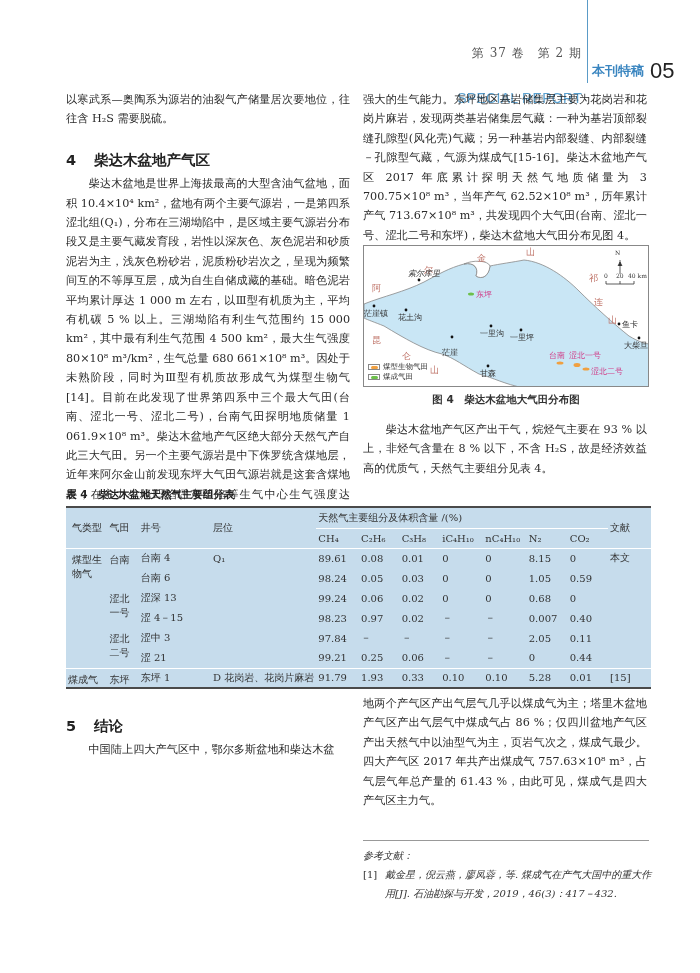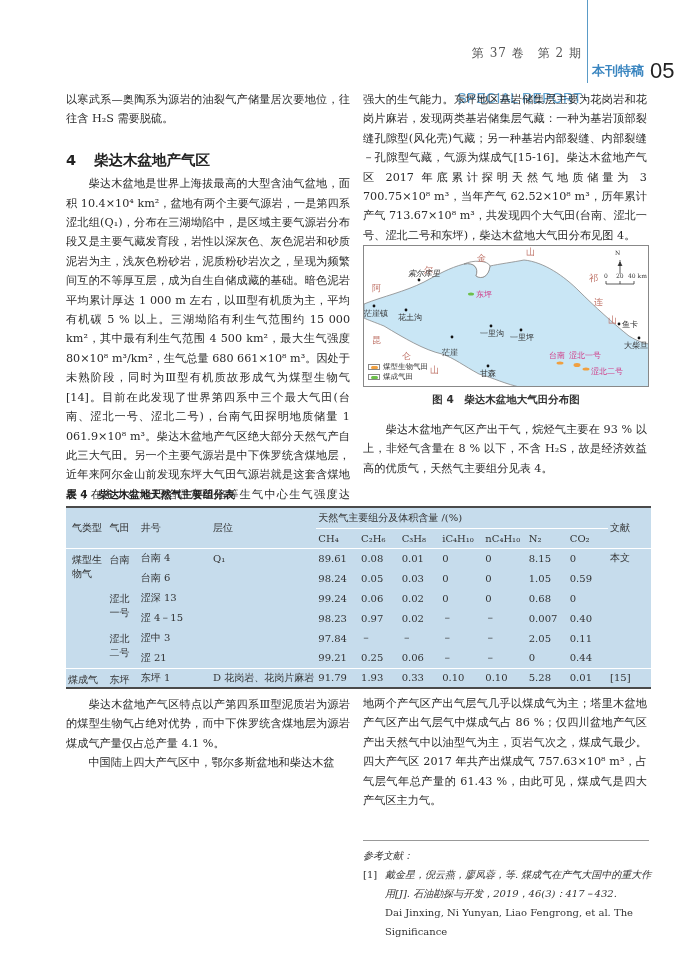--- a/index.html
+++ b/index.html
@@ -268,31 +268,32 @@
           <td>0.10</td>
           <td>5.28</td>
           <td>0.01</td>
           <td>[15]</td>
         </tr>
       </tbody>
   </table>
 </div>
 
 <div class="col left-bottom">
-  <p>柴达木盆地产气区特点以产第四系Ⅲ型泥质岩为源岩的煤型生物气占绝对优势，而中下侏罗统含煤地层为源岩煤成气产量仅占总产量 4.1 %。</p>
+  <h2 class="sec">
+    <span class="num">5</span><span>结论</span>
+  </h2>
   <p>中国陆上四大产气区中，鄂尔多斯盆地和柴达木盆</p>
 </div>
 
 <div class="col right-bottom">
   <p class="noindent">地两个产气区产出气层气几乎以煤成气为主；塔里木盆地产气区产出气层气中煤成气占 86 %；仅四川盆地产气区产出天然气中以油型气为主，页岩气次之，煤成气最少。四大产气区 2017 年共产出煤成气 757.63×10⁸ m³，占气层气年总产量的 61.43 %，由此可见，煤成气是四大产气区主力气。</p>
 </div>
 
 <div class="ref-rule"></div>
 <div class="refs">
   <div class="ref-title">参考文献：</div>
   <div class="ref-item">
     <span class="ref-num">[1]</span>
     <span class="ref-body">
       <span class="ital">戴金星，倪云燕，廖凤蓉，等. 煤成气在产气大国中的重大作用[J]. 石油勘探与开发，2019，46(3)：417－432.</span><br>
-      <span>Dai Jinxing, Ni Yunyan, Liao Fengrong, et al. The Significance</span>
     </span>
   </div>
 </div>
 
 </body></html>

